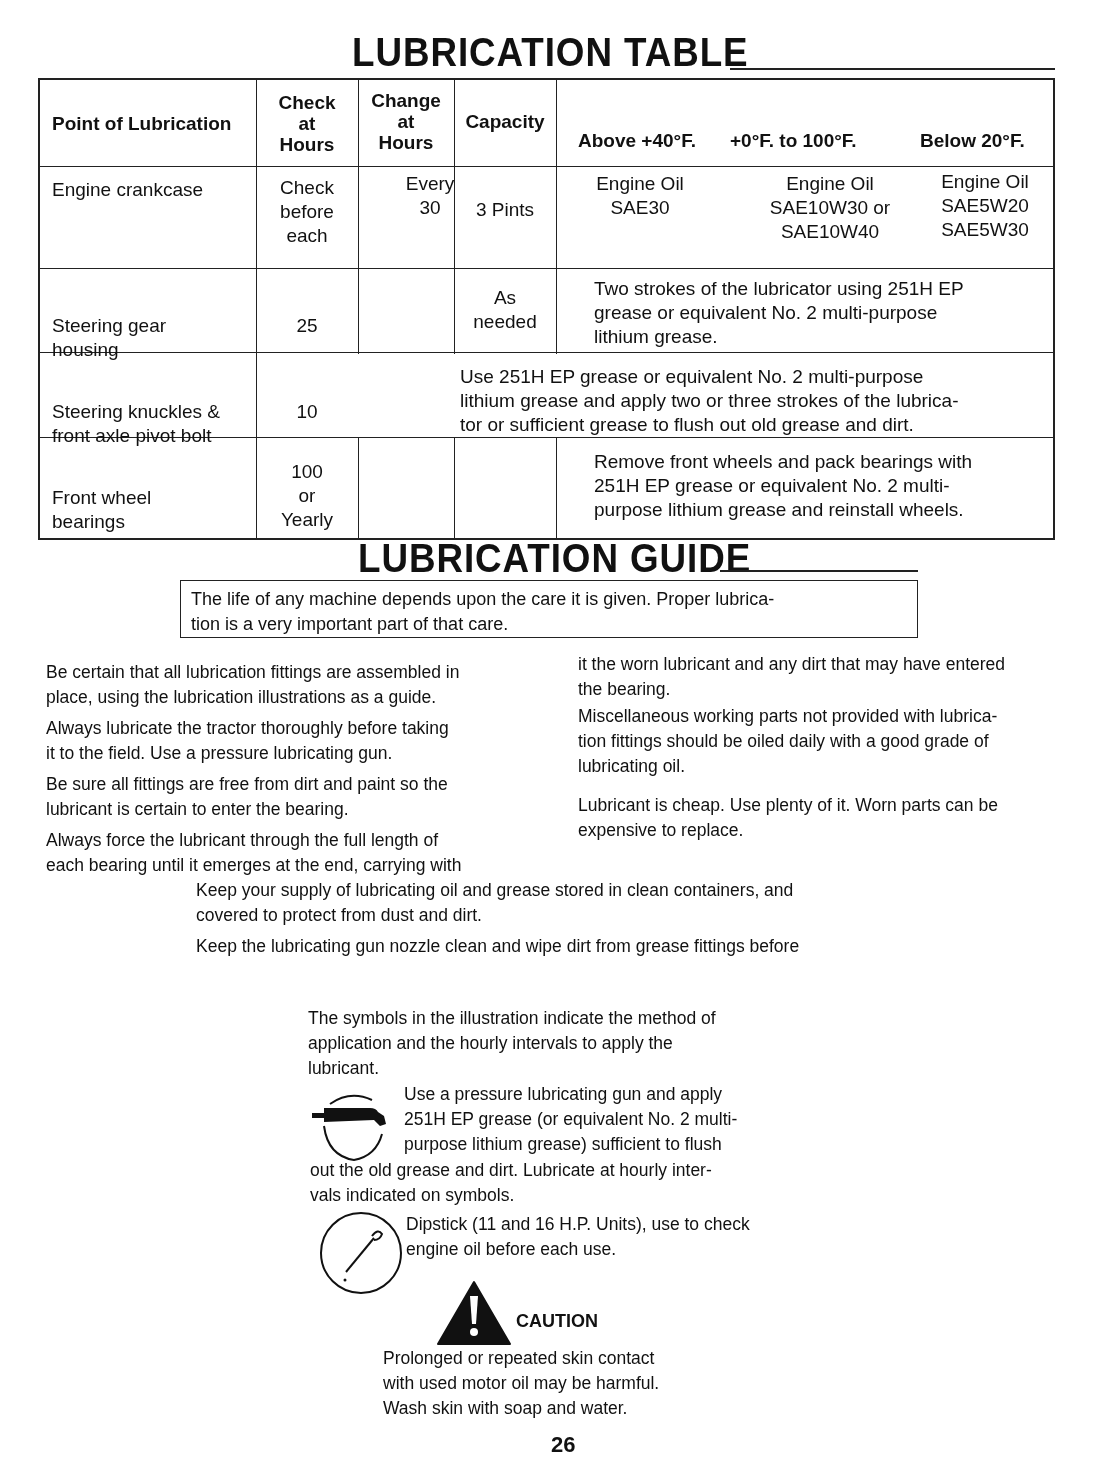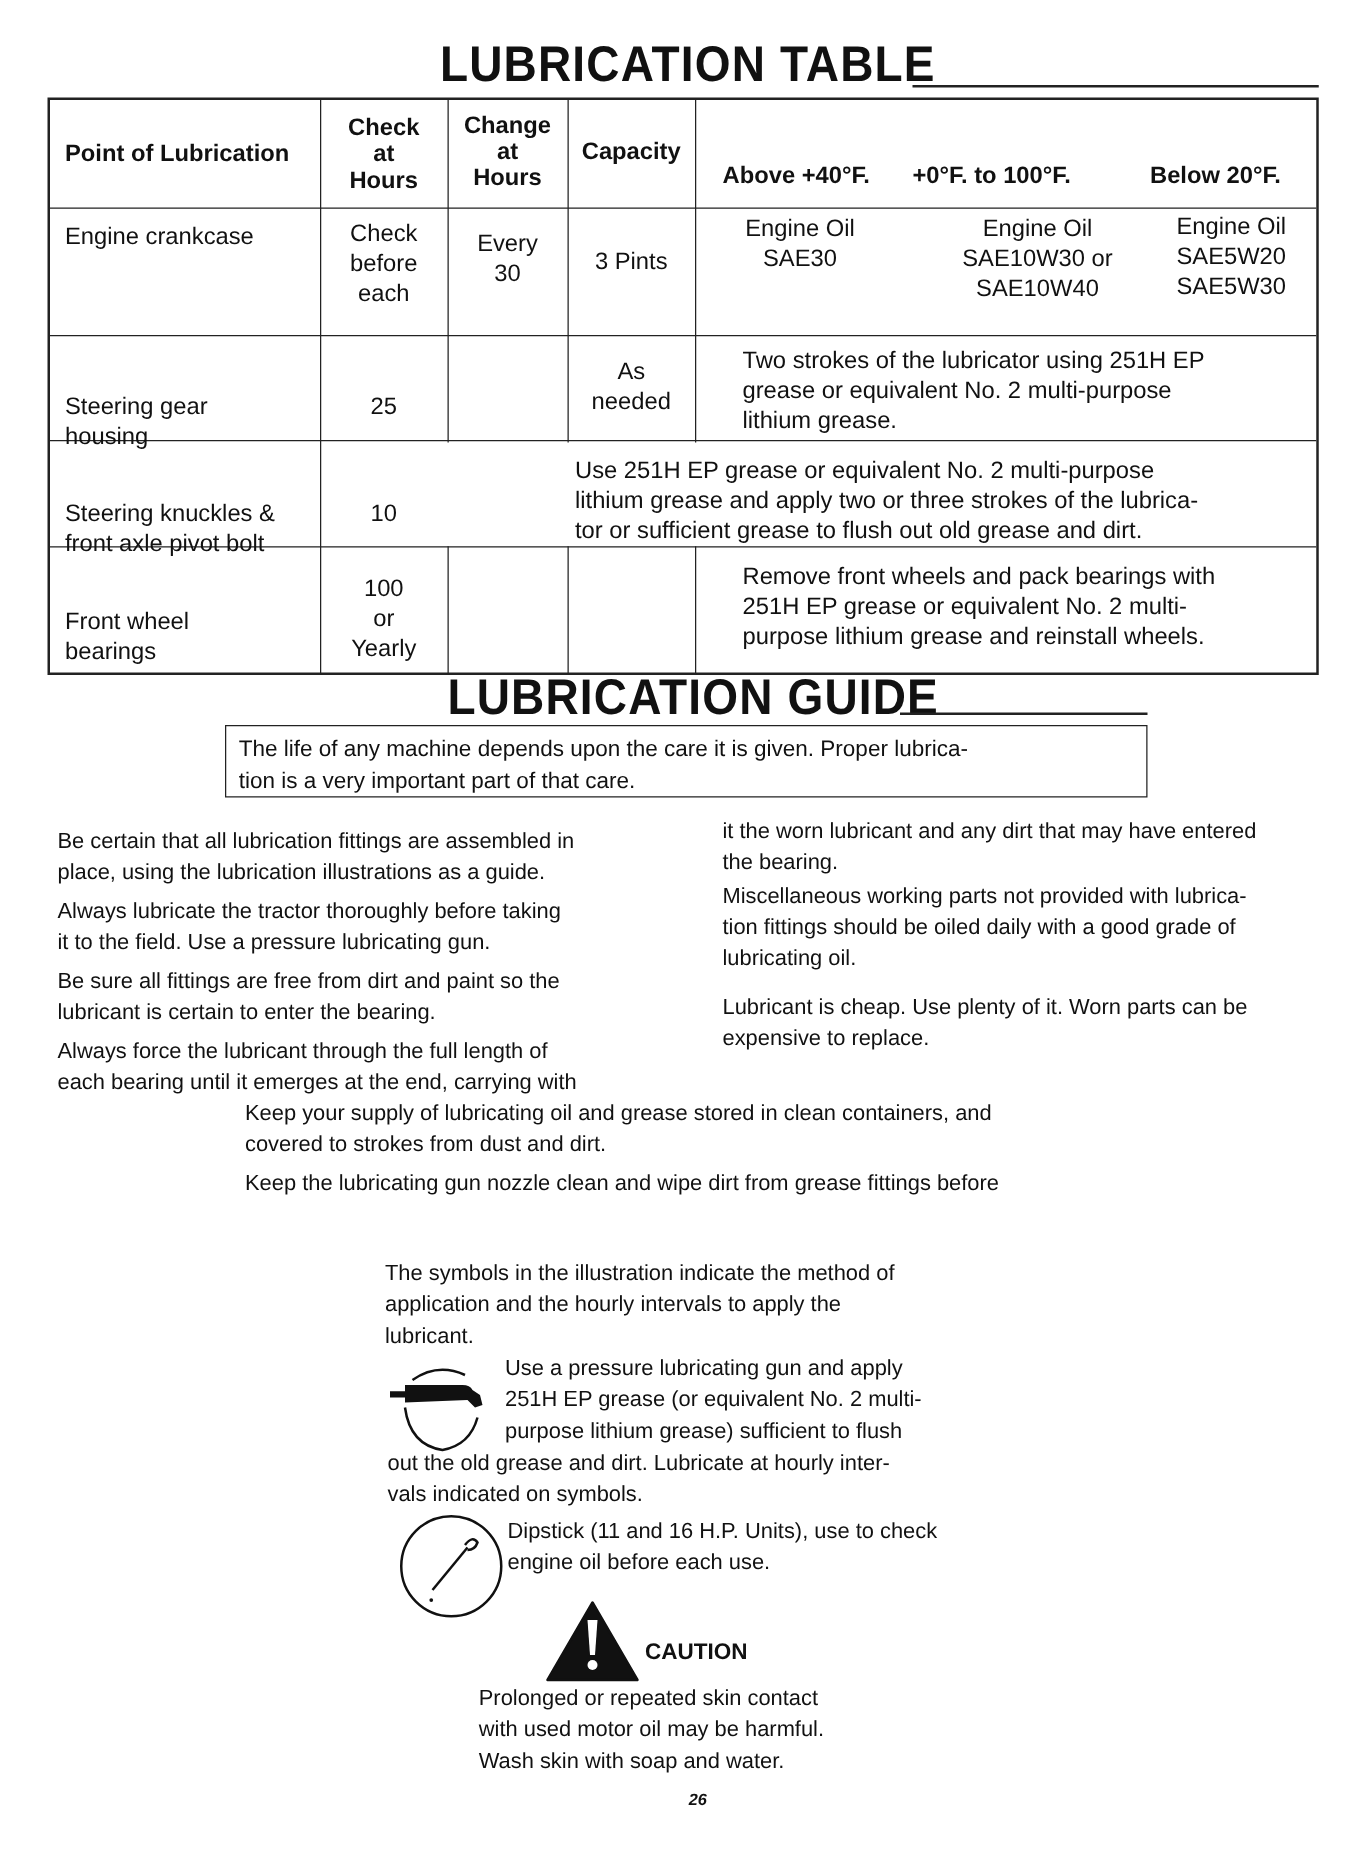--- a/index.html
+++ b/index.html
@@ -16,21 +16,21 @@
   .hl { position: absolute; height: 1px; background: #222; }
   .cell { position: absolute; font-size: 19px; line-height: 24px; }
   .hd { font-weight: bold; font-size: 19px; line-height: 21px; text-align: center; }
   .c { text-align: center; }
   .body { position: absolute; font-size: 17.5px; line-height: 25px; }
   .intro { position: absolute; left: 180px; top: 580px; width: 738px; height: 58px;
            border: 1px solid #222; box-sizing: border-box; padding: 6px 10px;
            font-size: 18px; line-height: 25px; }
   .para { margin: 0 0 6px 0; }
   .caption { font-weight: bold; font-size: 18px; }
-  .pgnum { font-weight: bold; font-size: 13px; font-style: italic; }
+  .pgnum { font-weight: bold; font-size: 22px; }
 </style>
 </head>
 <body>
 
 <div class="abs title" style="left:352px; top:30px;">LUBRICATION TABLE</div>
 <div class="rule" style="left:730px; top:68px; width:325px;"></div>
 
 <div class="tbl">
 
   <div class="vl" style="left:216px; top:0; height:460px;"></div>
@@ -61,21 +61,21 @@
   <div class="cell hd" style="left:522px; top:50px; width:150px; text-align:center;">Above +40°F.</div>
   <div class="cell hd" style="left:690px; top:50px; width:180px; text-align:left;">+0°F. to 100°F.</div>
   <div class="cell hd" style="left:880px; top:50px; width:130px; text-align:left;">Below 20°F.</div>
 
   <div class="cell" style="left:12px; top:98px; width:200px;">Engine crankcase</div>
   <div class="cell c" style="left:216px; top:96px; width:102px;">
     <div>Check</div>
     <div>before</div>
     <div>each</div>
   </div>
-  <div class="cell c" style="left:318px; top:104px; width:96px;">
+  <div class="cell c" style="left:318px; top:92px; width:96px;padding-left:24px;">
     <div>Every</div>
     <div>30</div>
   </div>
   <div class="cell c" style="left:414px; top:118px; width:102px;">3 Pints</div>
   <div class="cell c" style="left:520px; top:92px; width:160px;">
     <div>Engine Oil</div>
     <div>SAE30</div>
   </div>
   <div class="cell c" style="left:700px; top:92px; width:180px;">
     <div>Engine Oil</div>
@@ -169,21 +169,21 @@
   </div>
   <div class="para">
     <div>Lubricant is cheap. Use plenty of it. Worn parts can be</div>
     <div>expensive to replace.</div>
   </div>
 </div>
 
 <div class="body" style="left:196px; top:878px; width:730px;">
   <div class="para">
     <div>Keep your supply of lubricating oil and grease stored in clean containers, and</div>
-    <div>covered to strokes from dust and dirt.</div>
+    <div>covered to protect from dust and dirt.</div>
   </div>
   <div class="para">
     <div>Keep the lubricating gun nozzle clean and wipe dirt from grease fittings before</div>
   </div>
 </div>
 
 <div class="body" style="left:308px; top:1006px; width:480px;">
   <div>The symbols in the illustration indicate the method of</div>
   <div>application and the hourly intervals to apply the</div>
   <div>lubricant.</div>

